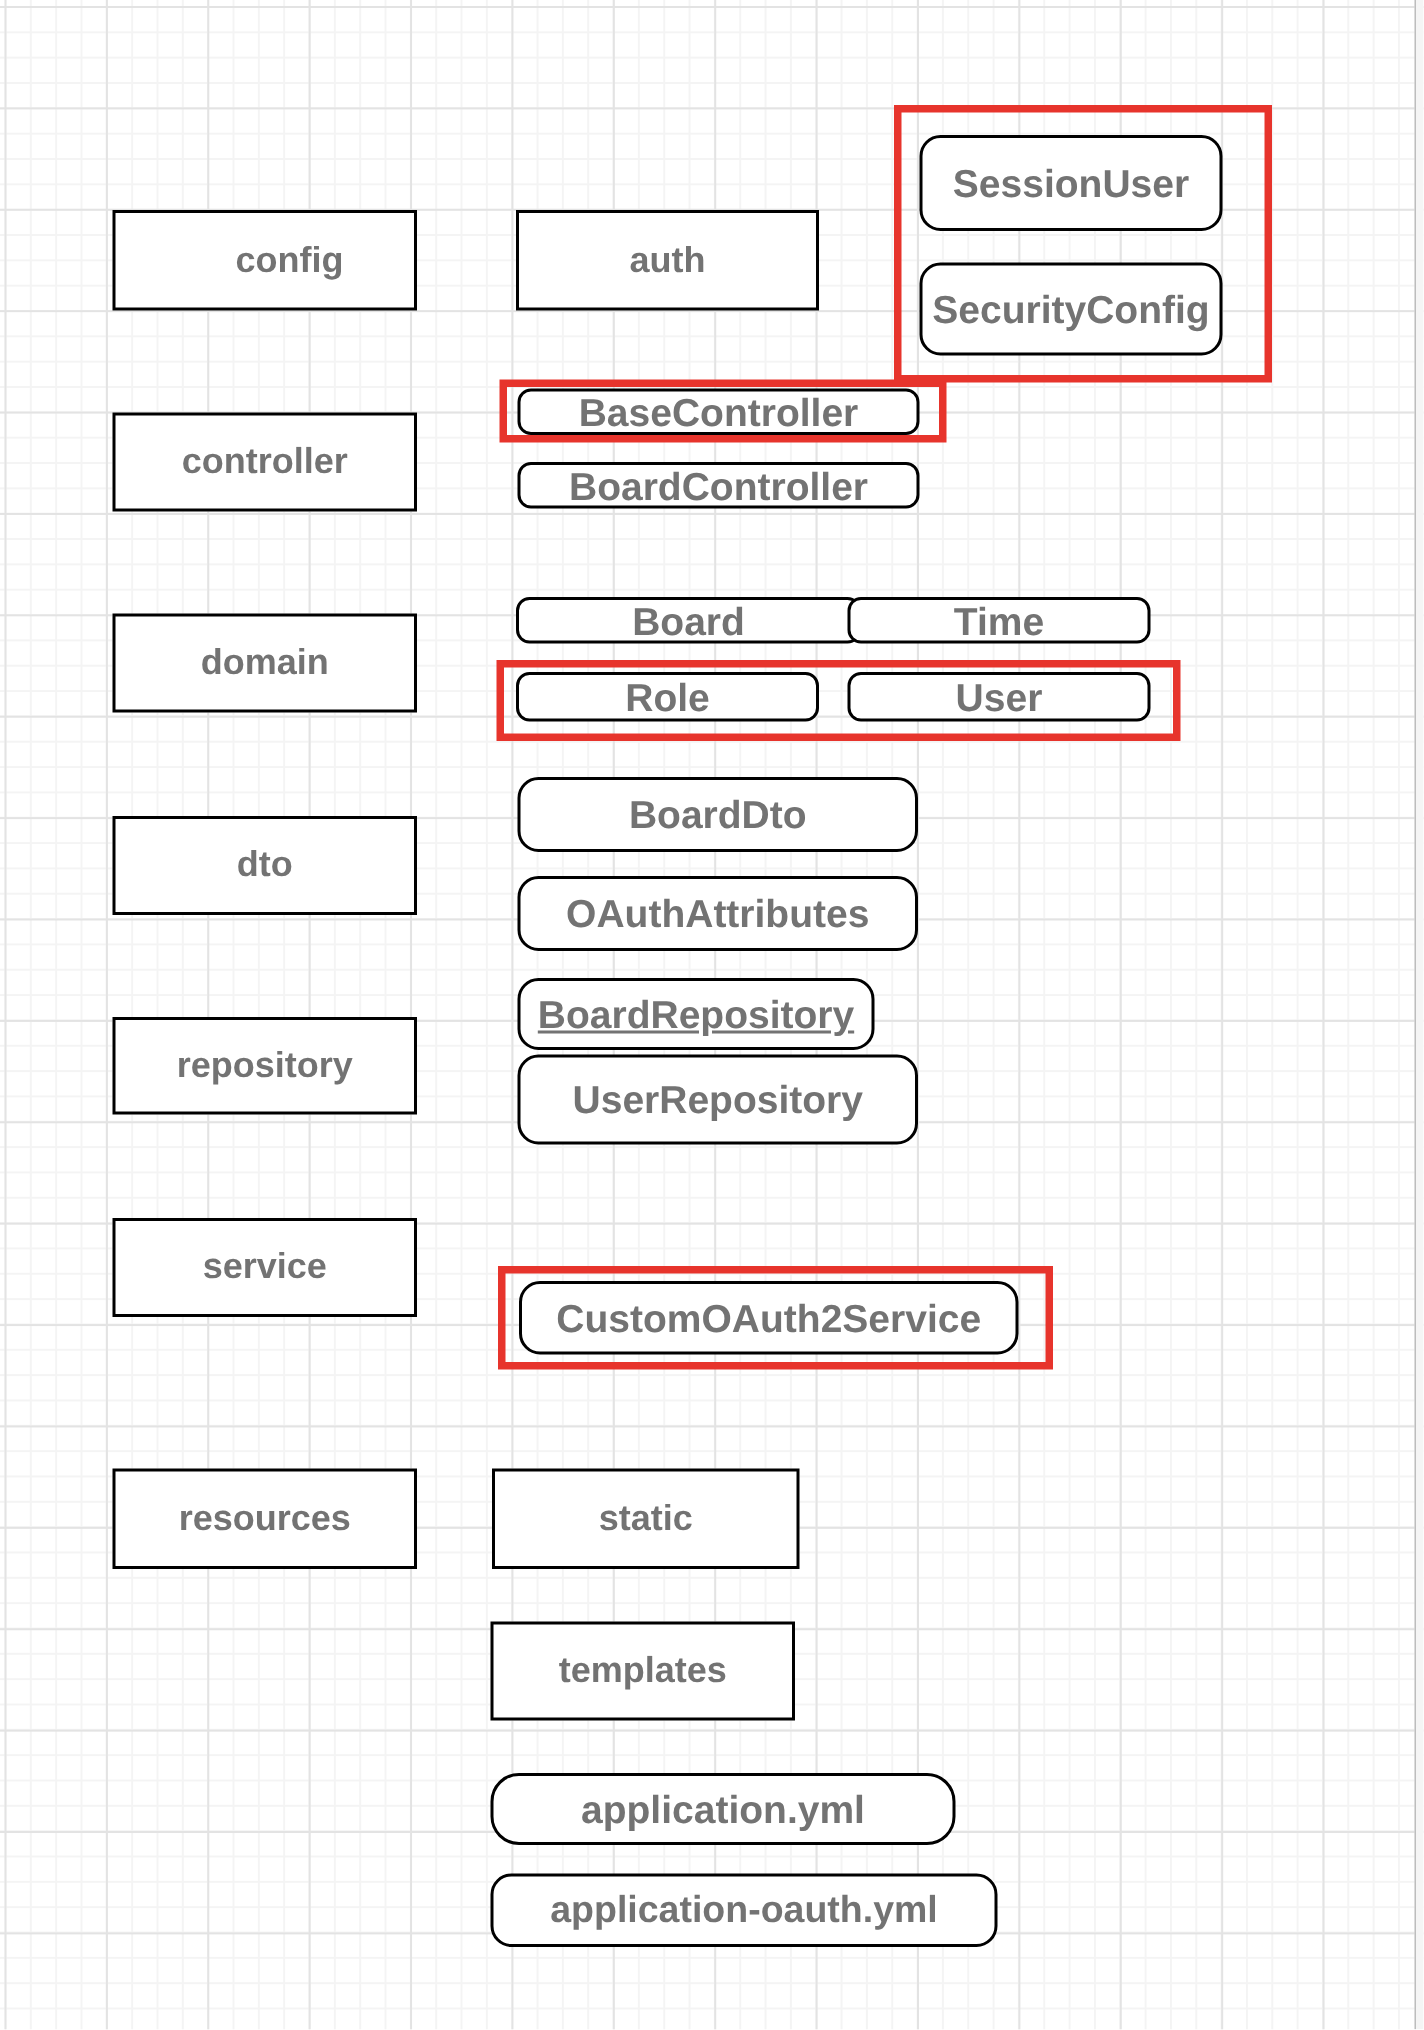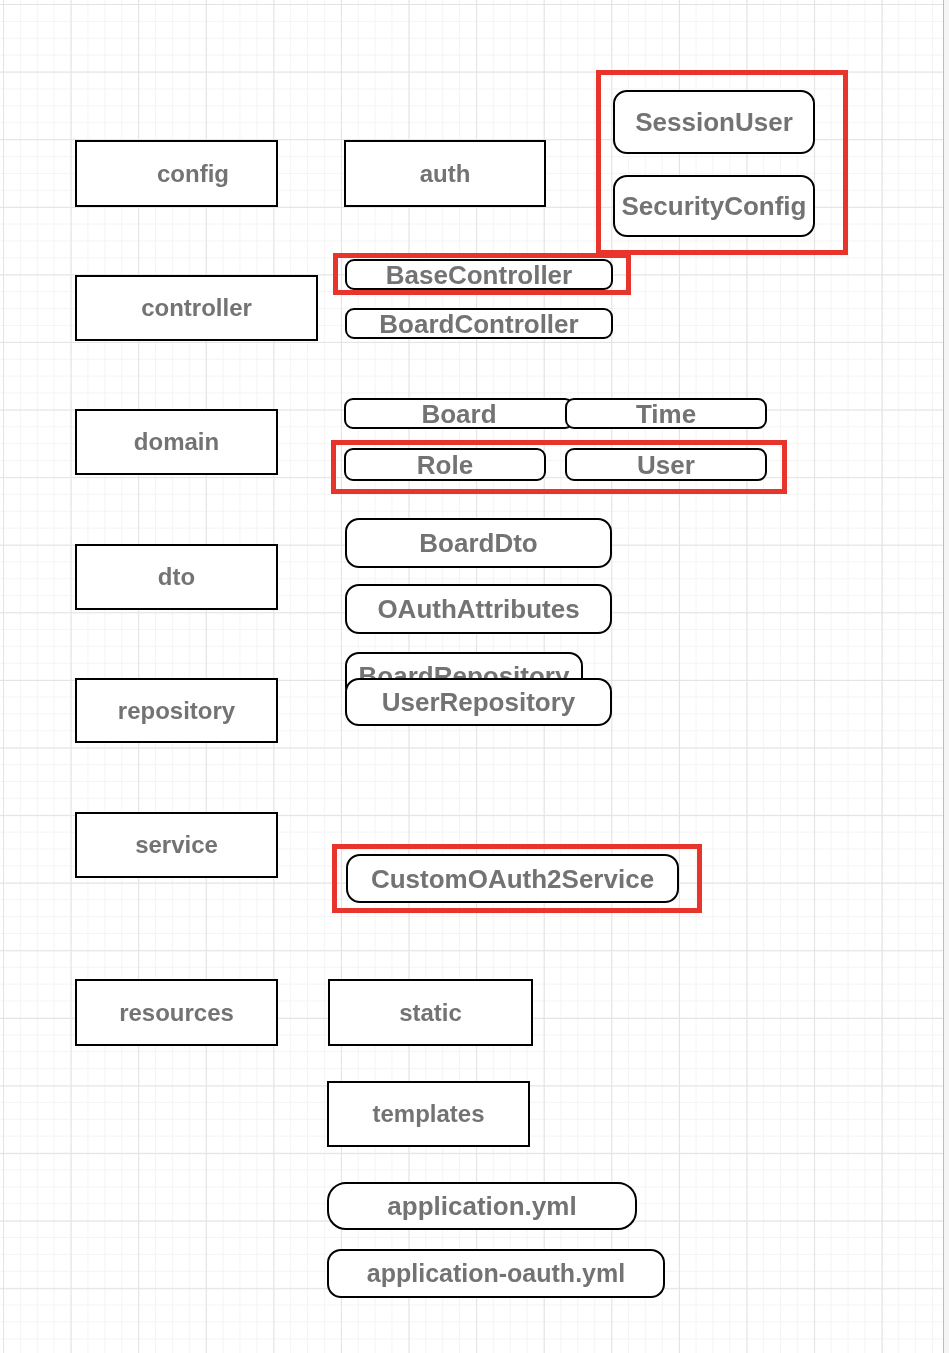--- a/index.html
+++ b/index.html
@@ -43,21 +43,21 @@
   }
   .edge-strip { position:absolute; top:0; right:0; width:6px; height:100%; background:#f5f5f5; }
   .edge-line  { position:absolute; top:0; left:943px; width:1px; height:100%; background:#bdbdbd; }
 </style>
 </head>
 <body>
 
 <div class="canvas">
 
   <div class="box folder" style="left:75px;  top:140px; width:203px; height:67px;padding-left:33px;">config</div>
-  <div class="box folder" style="left:75px;  top:275px; width:243px; height:66px;">controller</div>
+  <div class="box folder" style="left:75px;  top:275px; width:203px; height:66px;">controller</div>
   <div class="box folder" style="left:75px;  top:409px; width:203px; height:66px;">domain</div>
   <div class="box folder" style="left:75px;  top:544px; width:203px; height:66px;">dto</div>
   <div class="box folder" style="left:75px;  top:678px; width:203px; height:65px;">repository</div>
   <div class="box folder" style="left:75px;  top:812px; width:203px; height:66px;">service</div>
   <div class="box folder" style="left:75px;  top:979px; width:203px; height:67px;">resources</div>
 
   <div class="box folder" style="left:344px; top:140px;  width:202px; height:67px;">auth</div>
   <div class="box folder" style="left:328px; top:979px;  width:205px; height:67px;">static</div>
   <div class="box folder" style="left:327px; top:1081px; width:203px; height:66px;">templates</div>
 
@@ -69,21 +69,21 @@
 
   <div class="box cls small" style="left:344px; top:398px; width:230px; height:31px;">Board</div>
   <div class="box cls small" style="left:565px; top:398px; width:202px; height:31px;">Time</div>
   <div class="box cls small" style="left:344px; top:448px; width:202px; height:33px;">Role</div>
   <div class="box cls small" style="left:565px; top:448px; width:202px; height:33px;">User</div>
 
   <div class="box cls" style="left:345px; top:518px; width:267px; height:50px;">BoardDto</div>
   <div class="box cls" style="left:345px; top:584px; width:267px; height:50px;">OAuthAttributes</div>
 
   <div class="box cls" style="left:345px; top:652px; width:238px; height:48px;text-decoration:underline;">BoardRepository</div>
-  <div class="box cls" style="left:345px; top:678px; width:267px; height:48px;">UserRepository</div>
+  <div class="box cls" style="left:345px; top:703px; width:267px; height:60px;">UserRepository</div>
 
   <div class="box cls" style="left:346px; top:854px; width:333px; height:49px;">CustomOAuth2Service</div>
 
   <div class="box cls" style="left:327px; top:1182px; width:310px; height:48px; font-size:26px;border-radius:19px;">application.yml</div>
   <div class="box cls" style="left:327px; top:1249px; width:338px; height:49px; font-size:25px;">application-oauth.yml</div>
 
   <div class="hl" style="left:596px; top:70px;  width:252px; height:185px;"></div>
   <div class="hl" style="left:333px; top:253px; width:298px; height:42px;"></div>
   <div class="hl" style="left:331px; top:440px; width:456px; height:54px;"></div>
   <div class="hl" style="left:332px; top:844px; width:370px; height:69px;"></div>

